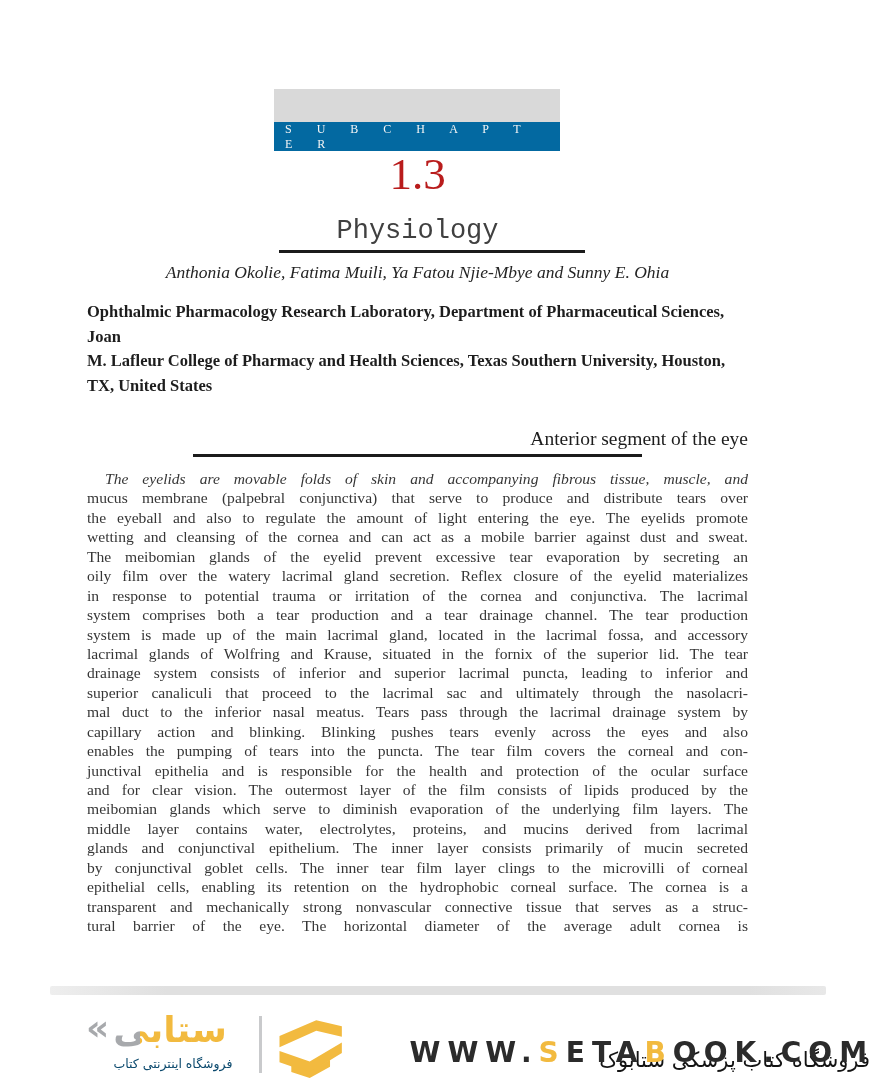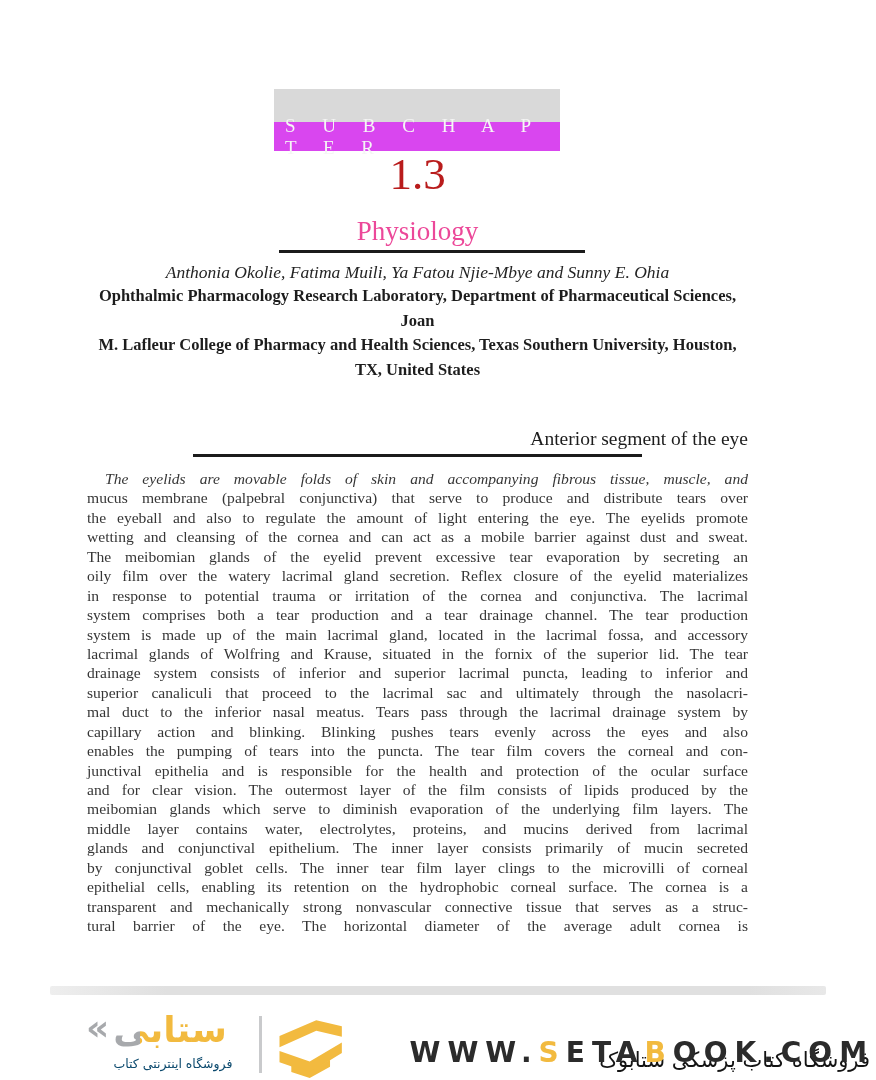--- a/index.html
+++ b/index.html
@@ -2,33 +2,33 @@
 <html><head>
 <meta charset="utf-8">
 <style>
   html,body{margin:0;padding:0;background:#ffffff;}
   .page{position:relative;width:876px;height:1080px;background:#ffffff;overflow:hidden;
         font-family:"Liberation Serif",serif;}
 
   
   .chapter-head{position:absolute;left:274px;top:89px;width:286px;}
   .chapter-head .gray-box{height:33px;background:#d9d9d9;}
-  .chapter-head .black-bar{height:29px;background:#d946ef;color:#f5f5f5;
+  .chapter-head .black-bar{height:29px;background:#0369a1;color:#f5f5f5;
         display:flex;align-items:center;justify-content:center;
-        font-size:19px;letter-spacing:11px;padding-left:11px;}
+        font-size:12px;letter-spacing:11px;padding-left:11px;}
   .chapter-number{position:absolute;left:87px;top:148px;width:661px;text-align:center;
         font-size:45px;color:#b91c1c;}
 
   
   .title{position:absolute;left:87px;top:216px;width:661px;text-align:center;
-        font-size:27px;color:#ec4899;}
+        font-size:27px;color:#404040;font-family:Liberation Mono, monospace;}
   .title-underline{position:absolute;left:279px;top:250px;width:306px;height:3px;background:#1b1b1b;}
   .authors{position:absolute;left:67px;top:262px;width:701px;text-align:center;
         font-style:italic;font-size:17.5px;color:#242424;}
-  .affiliation{position:absolute;left:87px;top:284px;width:661px;text-align:center;
+  .affiliation{position:absolute;left:87px;top:300px;width:661px;text-align:left;
         font-weight:bold;font-size:16.5px;line-height:24.5px;color:#1d1d1d;}
 
   
   .section-heading{position:absolute;left:87px;top:428px;width:661px;text-align:right;
         font-size:19.5px;color:#1d1d1d;}
   .section-underline{position:absolute;left:193px;top:454px;width:449px;height:3px;background:#1b1b1b;}
 
   
   .body{position:absolute;left:87px;top:469px;width:661px;font-size:15.6px;color:#363636;}
   .body .line{height:19.45px;line-height:19.45px;text-align:justify;text-align-last:justify;}

